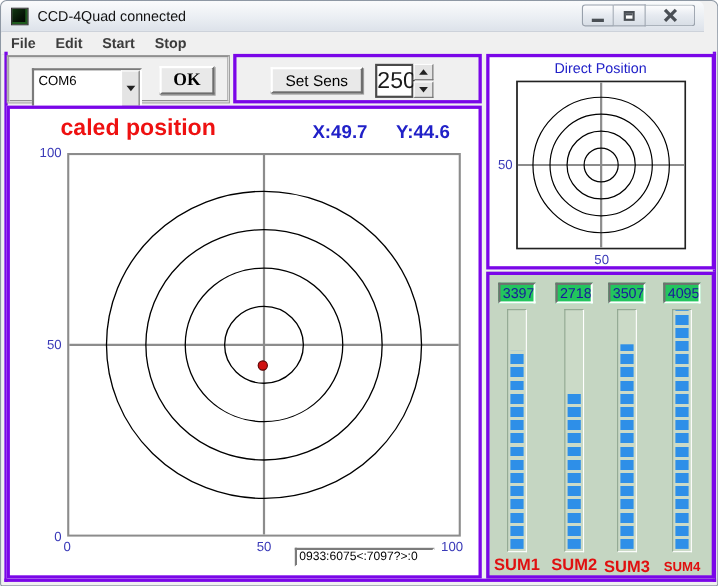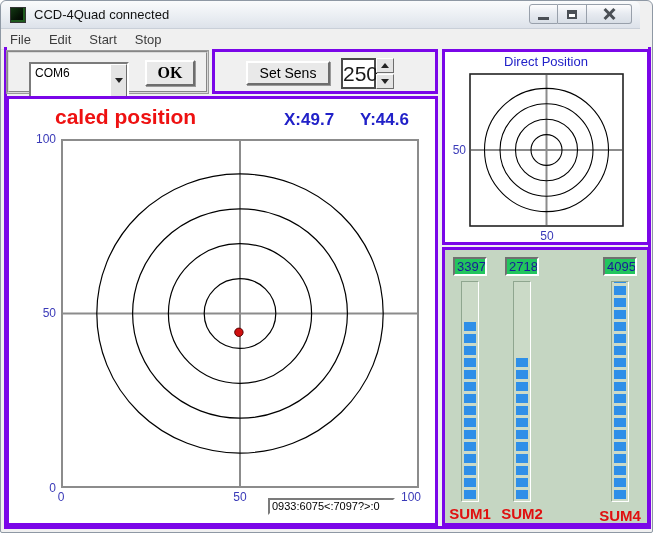--- a/index.html
+++ b/index.html
@@ -35,21 +35,21 @@
   .glyph-close::before,.glyph-close::after {
     content:""; position:absolute; left:5px; top:-1px; width:3px; height:14px; background:#4A4F55;
   }
   .glyph-close::before { transform:rotate(45deg); }
   .glyph-close::after { transform:rotate(-45deg); }
   
   .menubar {
     position:absolute; left:0; top:29px; right:0; height:20px;
     background:#F0F0F0; border-bottom:1px solid #E3E3E3; display:flex; align-items:center;
   }
-  .menu-item { padding:14px 9px; font-size:13px; color:#3C3C3C; cursor:default; }
+  .menu-item { padding:14px 9px; font-size:13px; color:#3C3C3C; cursor:default;font-weight:bold; }
   
   .client-frame {
     position:absolute; left:3px; top:46px; width:647px; height:482px;
     border:3px solid #7A06E8; border-top:none; background:#F0F0F0;
   }
   .panel { position:absolute; border:3px solid #7A06E8; background:#fff; }
   
   .com-panel {
     position:absolute; left:6px; top:50px; width:201px; height:42px;
     background:#F0F0F0; border:2px groove #DADADA; box-shadow:0 0 0 1px #9a9a9a;
@@ -243,20 +243,27 @@
         </div>
       <div class="gauge-label">SUM1</div>
     </div>
     <div class="gauge-col" style="left:52px;">
       <div class="gauge-value">2718</div>
       <div class="gauge-track">
           <div class="gauge-fill" style="height: 144px;"></div>
         </div>
       <div class="gauge-label">SUM2</div>
     </div>
+    <div class="gauge-col" style="left:100px;">
+      <div class="gauge-value">3507</div>
+      <div class="gauge-track">
+          <div class="gauge-fill" style="height: 186px;"></div>
+        </div>
+      <div class="gauge-label">SUM3</div>
+    </div>
     <div class="gauge-col" style="left:150px;">
       <div class="gauge-value">4095</div>
       <div class="gauge-track">
           <div class="gauge-fill" style="height: 217px;"></div>
         </div>
       <div class="gauge-label">SUM4</div>
     </div>
   </div>
 
 </div>

